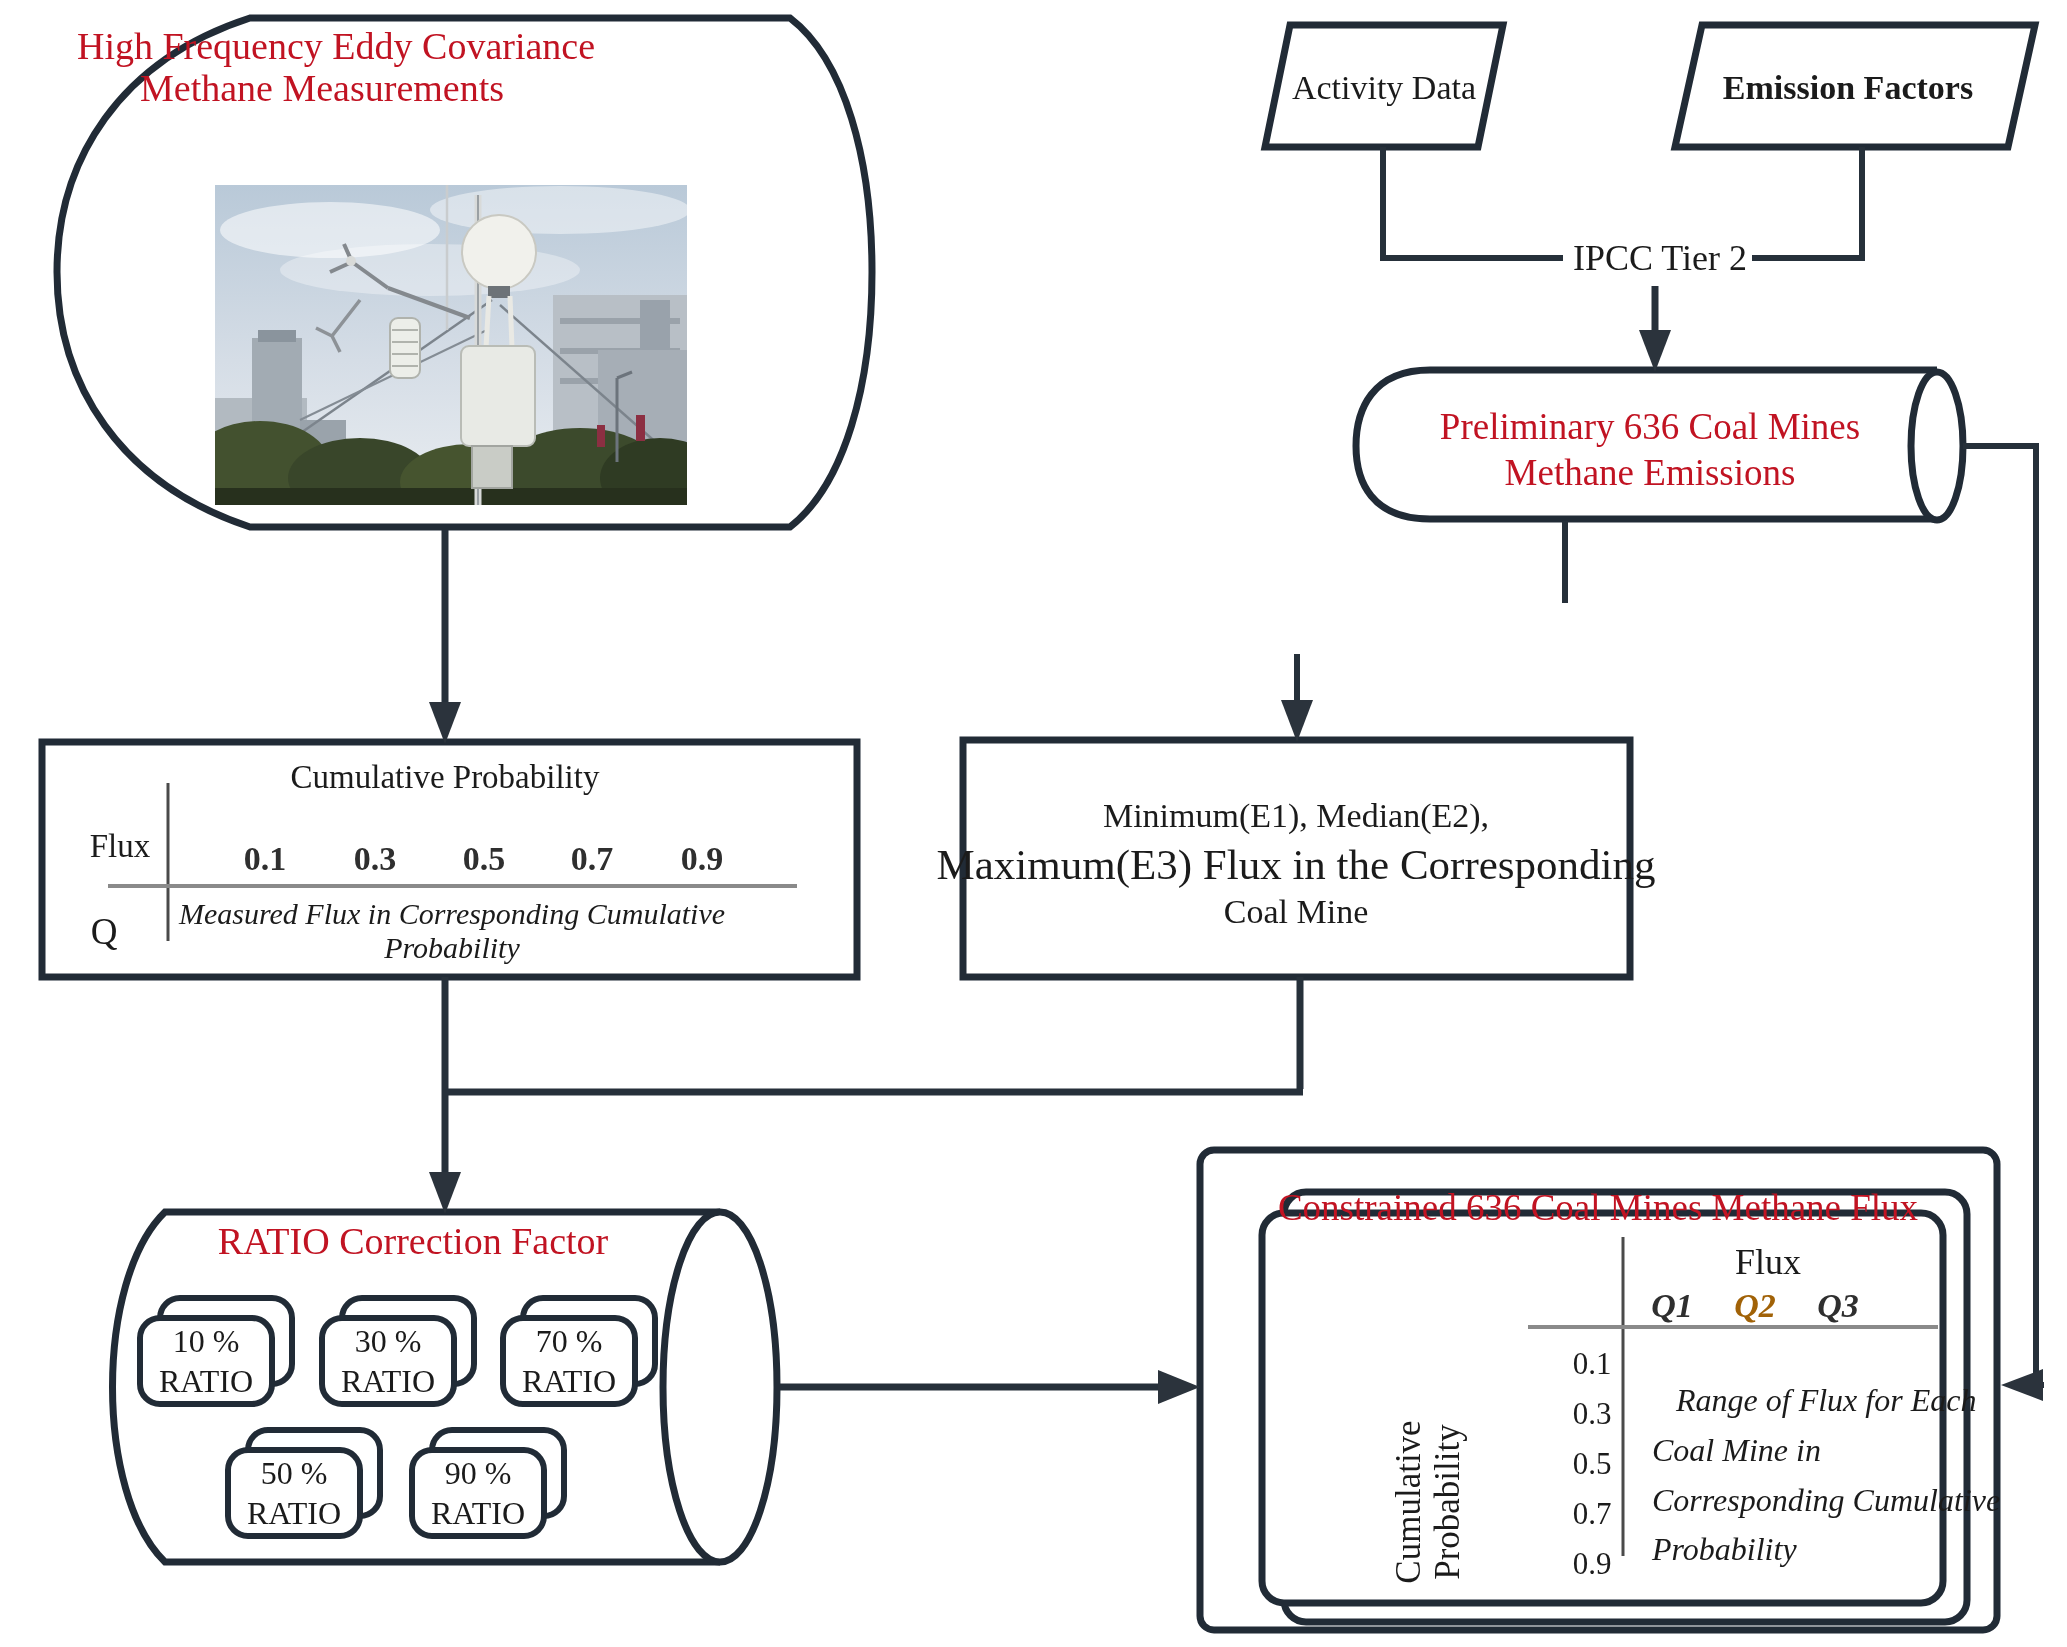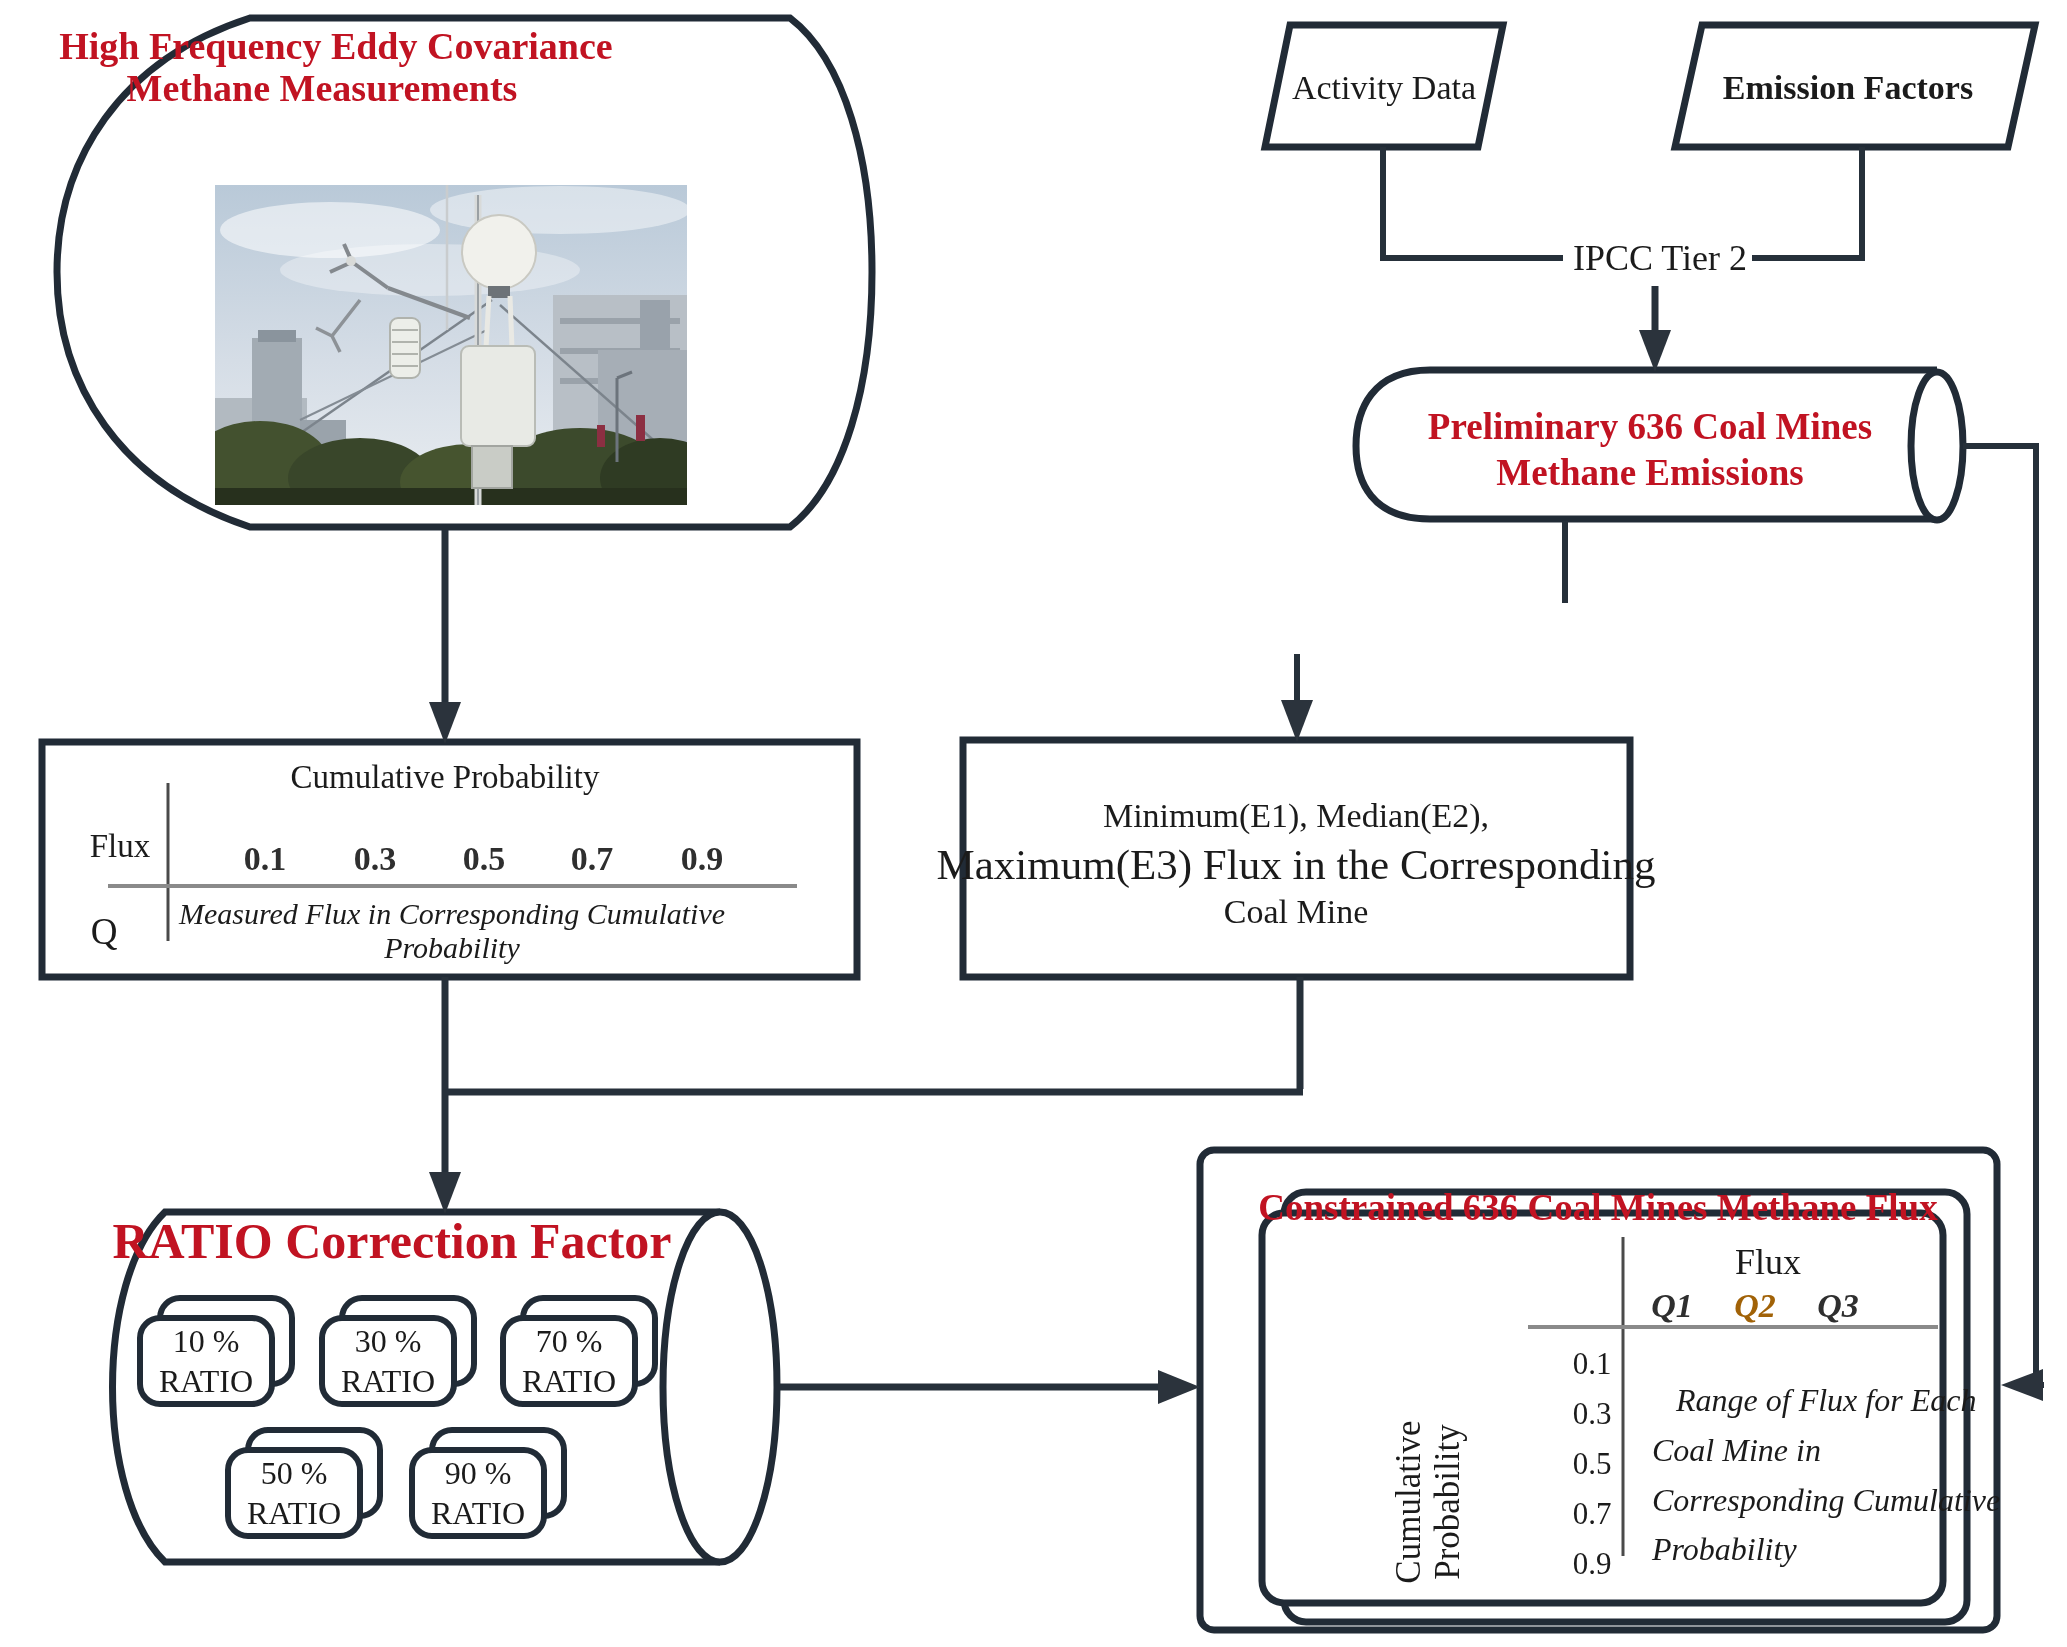--- a/index.html
+++ b/index.html
@@ -3,21 +3,21 @@
 <meta charset="utf-8">
 <style>
   html,body{margin:0;padding:0;background:#ffffff;}
   .canvas{
     position:relative;width:2067px;height:1647px;background:#ffffff;overflow:hidden;
     font-family:"Liberation Serif","DejaVu Serif",serif;color:#1b1b1b;
   }
   .layer{position:absolute;left:0;top:0;}
   .t{position:absolute;transform:translate(-50%,-50%);white-space:nowrap;line-height:1;}
   .tl{position:absolute;transform:translateY(-50%);white-space:nowrap;line-height:1;}
-  .red{color:#c11322;font-weight:bold;}
+  .red{color:#c11322;font-weight:normal;}
   .it{font-style:italic;}
   .b{font-weight:bold;}
   .rot{
     position:absolute;transform:translate(-50%,-50%) rotate(-90deg);
     text-align:center;line-height:1.12;white-space:nowrap;
   }
   .rot span{display:block;}
 </style>
 </head>
 <body>
@@ -203,21 +203,21 @@
   <span class="t" style="left:120px;top:846px;font-size:33px;">Flux</span>
   <span class="t" style="left:104px;top:931px;font-size:37px;">Q</span>
   <span class="t b" style="left:265px;top:859px;font-size:34px;color:#2f2f2f;">0.1</span>
   <span class="t b" style="left:375px;top:859px;font-size:34px;color:#2f2f2f;">0.3</span>
   <span class="t b" style="left:484px;top:859px;font-size:34px;color:#2f2f2f;">0.5</span>
   <span class="t b" style="left:592px;top:859px;font-size:34px;color:#2f2f2f;">0.7</span>
   <span class="t b" style="left:702px;top:859px;font-size:34px;color:#2f2f2f;">0.9</span>
   <span class="t it" style="left:452px;top:914px;font-size:30px;">Measured Flux in Corresponding Cumulative</span>
   <span class="t it" style="left:452px;top:948px;font-size:30px;">Probability</span>
 
-  <span class="t red" style="left:392px;top:1241px;font-size:50px;">RATIO Correction Factor</span>
+  <span class="t red" style="left:413px;top:1241px;font-size:38px;">RATIO Correction Factor</span>
   <span class="t" style="left:206px;top:1341px;font-size:32px;">10 %</span>
   <span class="t" style="left:206px;top:1381px;font-size:32px;">RATIO</span>
   <span class="t" style="left:388px;top:1341px;font-size:32px;">30 %</span>
   <span class="t" style="left:388px;top:1381px;font-size:32px;">RATIO</span>
   <span class="t" style="left:569px;top:1341px;font-size:32px;">70 %</span>
   <span class="t" style="left:569px;top:1381px;font-size:32px;">RATIO</span>
   <span class="t" style="left:294px;top:1473px;font-size:32px;">50 %</span>
   <span class="t" style="left:294px;top:1513px;font-size:32px;">RATIO</span>
   <span class="t" style="left:478px;top:1473px;font-size:32px;">90 %</span>
   <span class="t" style="left:478px;top:1513px;font-size:32px;">RATIO</span>

